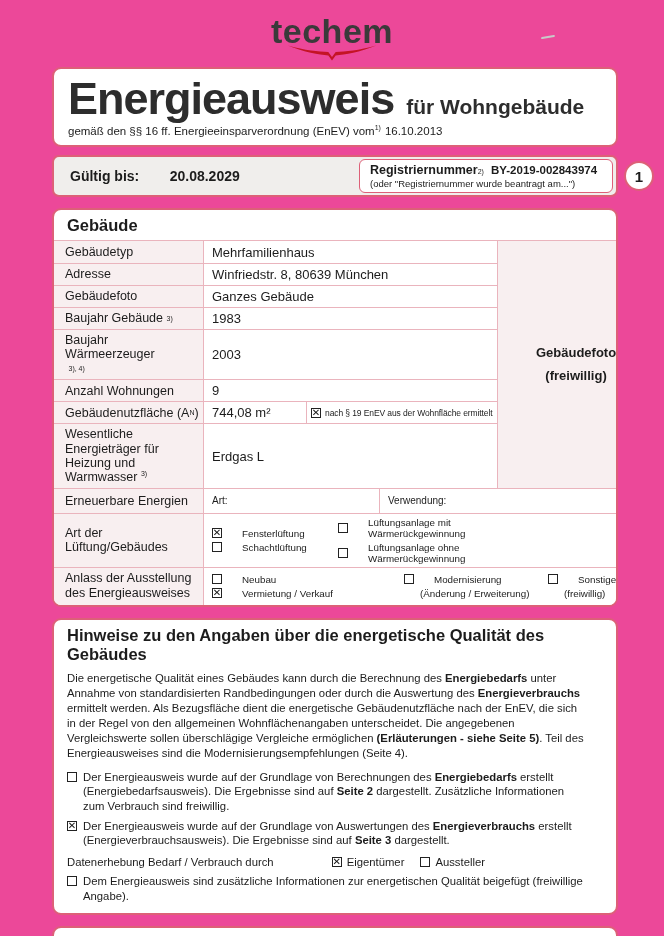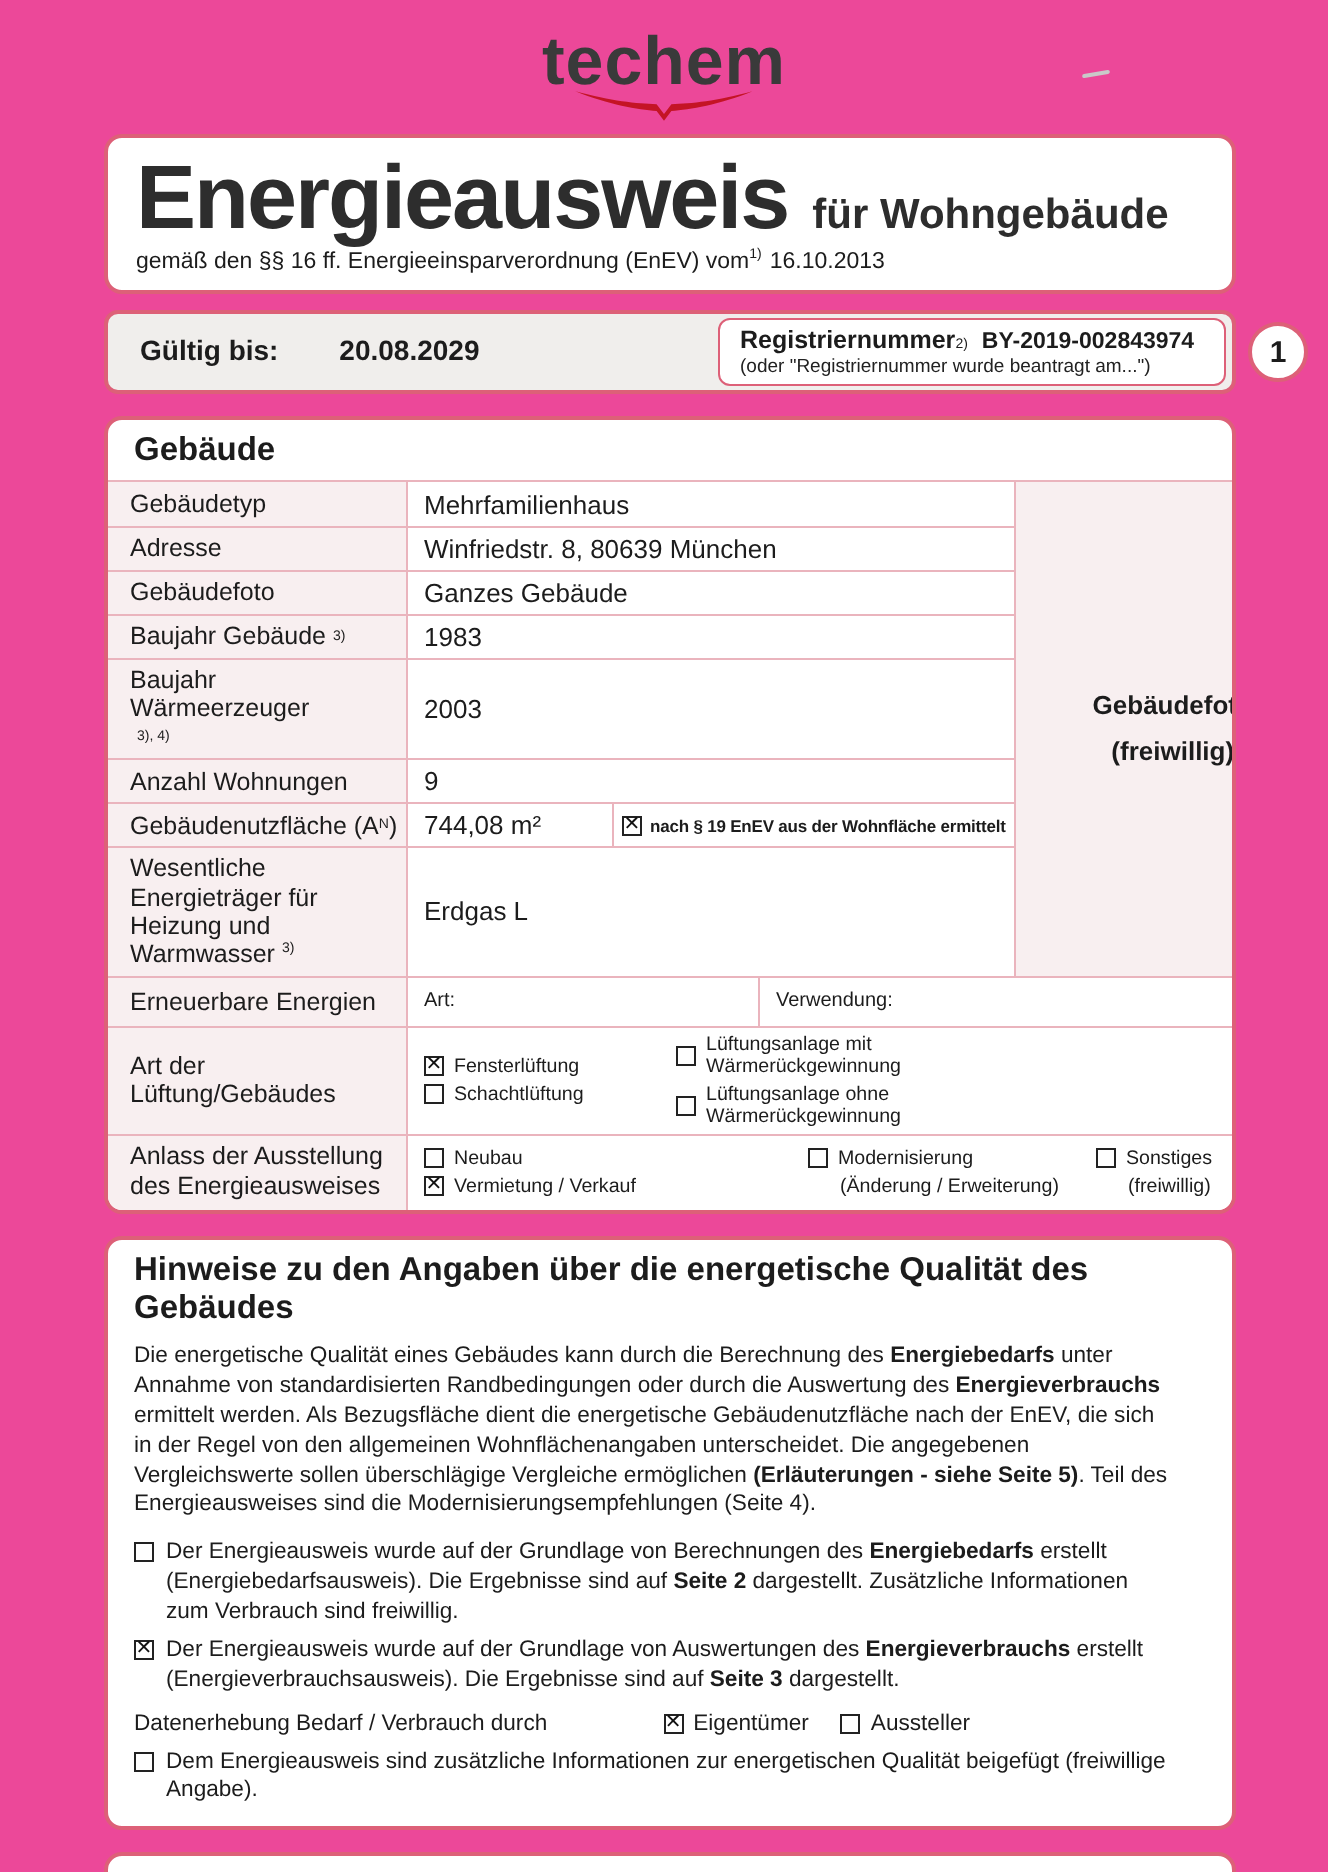--- a/index.html
+++ b/index.html
@@ -41,34 +41,34 @@
   
   .section-box { margin-top:11px; overflow:hidden; }
   .section-title { font-size:16.5px; font-weight:bold; padding:6px 13px 5px 13px; }
   .g-top { display:flex; border-top:1px solid #eab4bd; }
   .g-left { flex:1; }
   .g-row { display:flex; border-top:1px solid #eab4bd; min-height:22px; align-items:stretch; }
   .g-left .g-row:first-child { border-top:none; }
   .g-label { width:150px; flex:0 0 150px; background:#f8eff0; font-size:12.5px; padding:3px 4px 3px 11px; display:flex; align-items:center; flex-wrap:wrap; line-height:1.15; border-right:1px solid #eab4bd; }
   .g-label sup, .g-label sub { font-size:7px; }
   .g-value { flex:1; background:#fff; font-size:13px; padding:2px 8px; display:flex; align-items:center; }
-  .g-check { flex:0 0 152px; border-left:1px solid #eab4bd; background:#fff; display:flex; align-items:center; gap:4px; padding:0 4px;font-weight:bold; }
+  .g-check { flex:0 0 152px; border-left:1px solid #eab4bd; background:#fff; display:flex; align-items:center; gap:4px; padding:0 4px; }
   .g-check .cb-lab { font-size:8.5px; white-space:nowrap; letter-spacing:-0.1px; }
   .g-photo { flex:0 0 158px; background:#f8eff0; border-left:1px solid #eab4bd; display:flex; flex-direction:column; align-items:center; justify-content:center; gap:8px; font-size:13px; font-weight:bold; }
 
   .cb { width:10px; height:10px; border:1.2px solid #222; background:#fff; flex:0 0 auto; position:relative; display:inline-block; }
   .cb.checked::before { content:"✕"; position:absolute; left:-1px; top:-1px; width:10px; height:10px; font-size:10px; line-height:10px; text-align:center; font-weight:bold; color:#111; }
 
   .split-cell { flex:1; display:flex; background:#fff; }
   .art-cell { flex:0 0 175px; font-size:10px; padding:4px 8px; display:flex; align-items:center; }
   .verw-cell { flex:1; border-left:1px solid #eab4bd; font-size:10px; padding:4px 8px; display:flex; align-items:center; }
 
   .opt-area { flex:1; background:#fff; display:flex; padding:3px 4px 3px 8px; gap:4px; }
   .opt-col { display:flex; flex-direction:column; justify-content:center; gap:3px; }
-  .opt-line { display:flex; align-items:center; gap:5px; font-size:9.8px; }
+  .opt-line { display:flex; align-items:center; gap:20px; font-size:9.8px; }
   .opt-sub { font-size:9.8px; margin-left:16px; }
   .lc1 { flex:0 0 122px; }
   .lc2 { flex:0 0 196px; }
   .lc3 { flex:1; }
   .ac1 { flex:0 0 188px; }
   .ac2 { flex:0 0 140px; }
   .ac3 { flex:1; }
   .g-label2 { line-height:1.25; }
 
   

